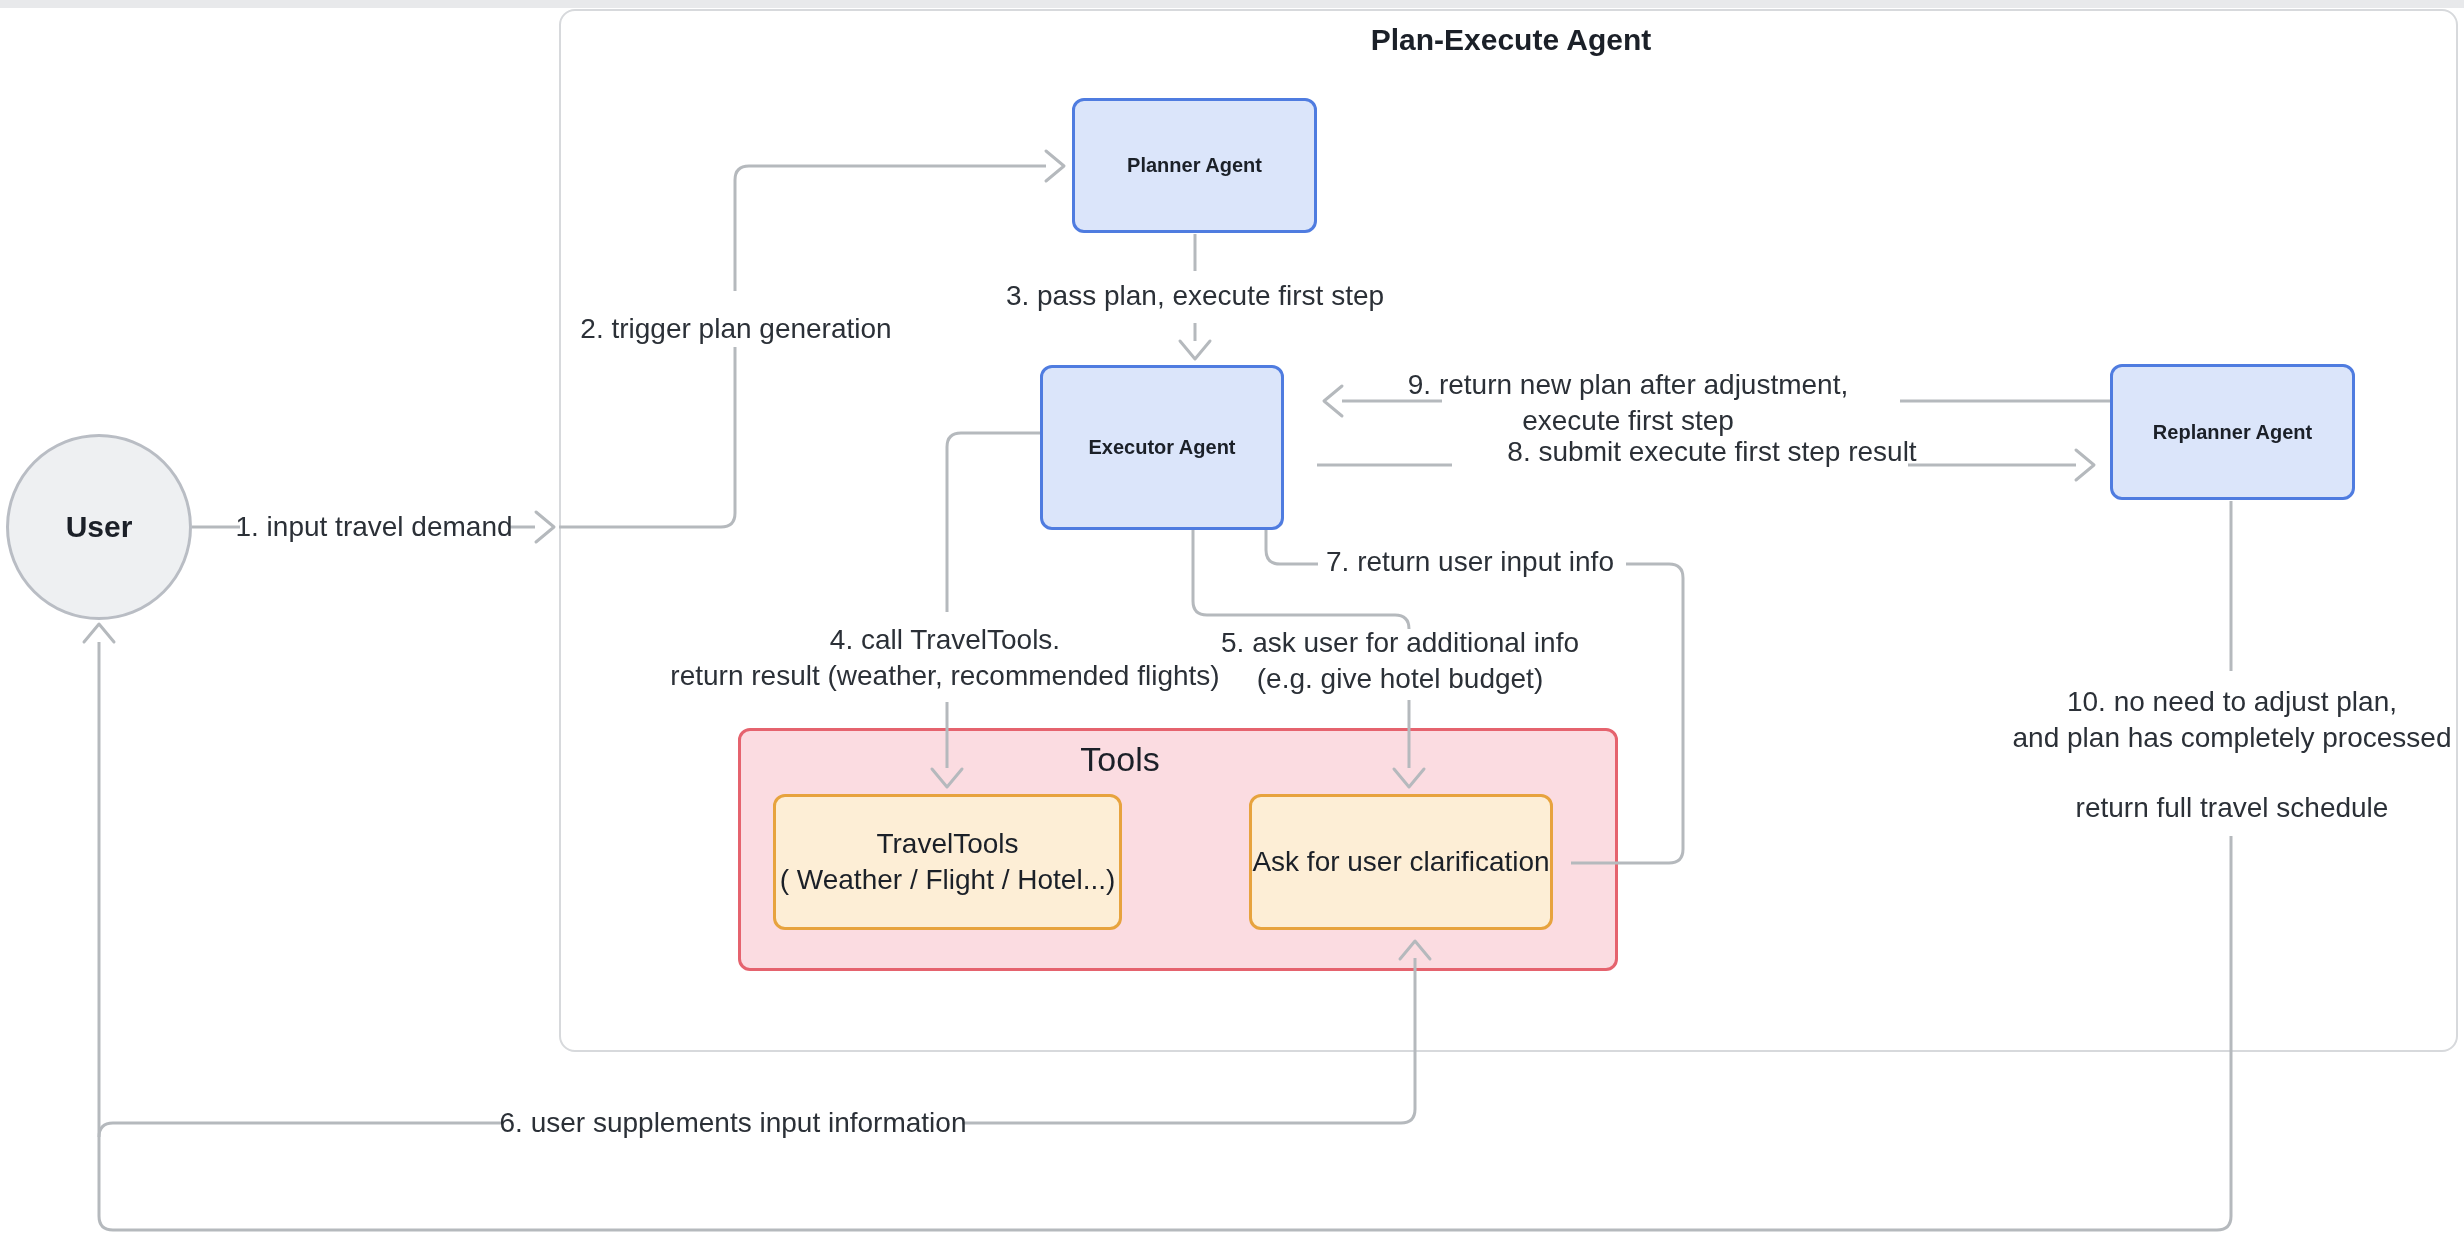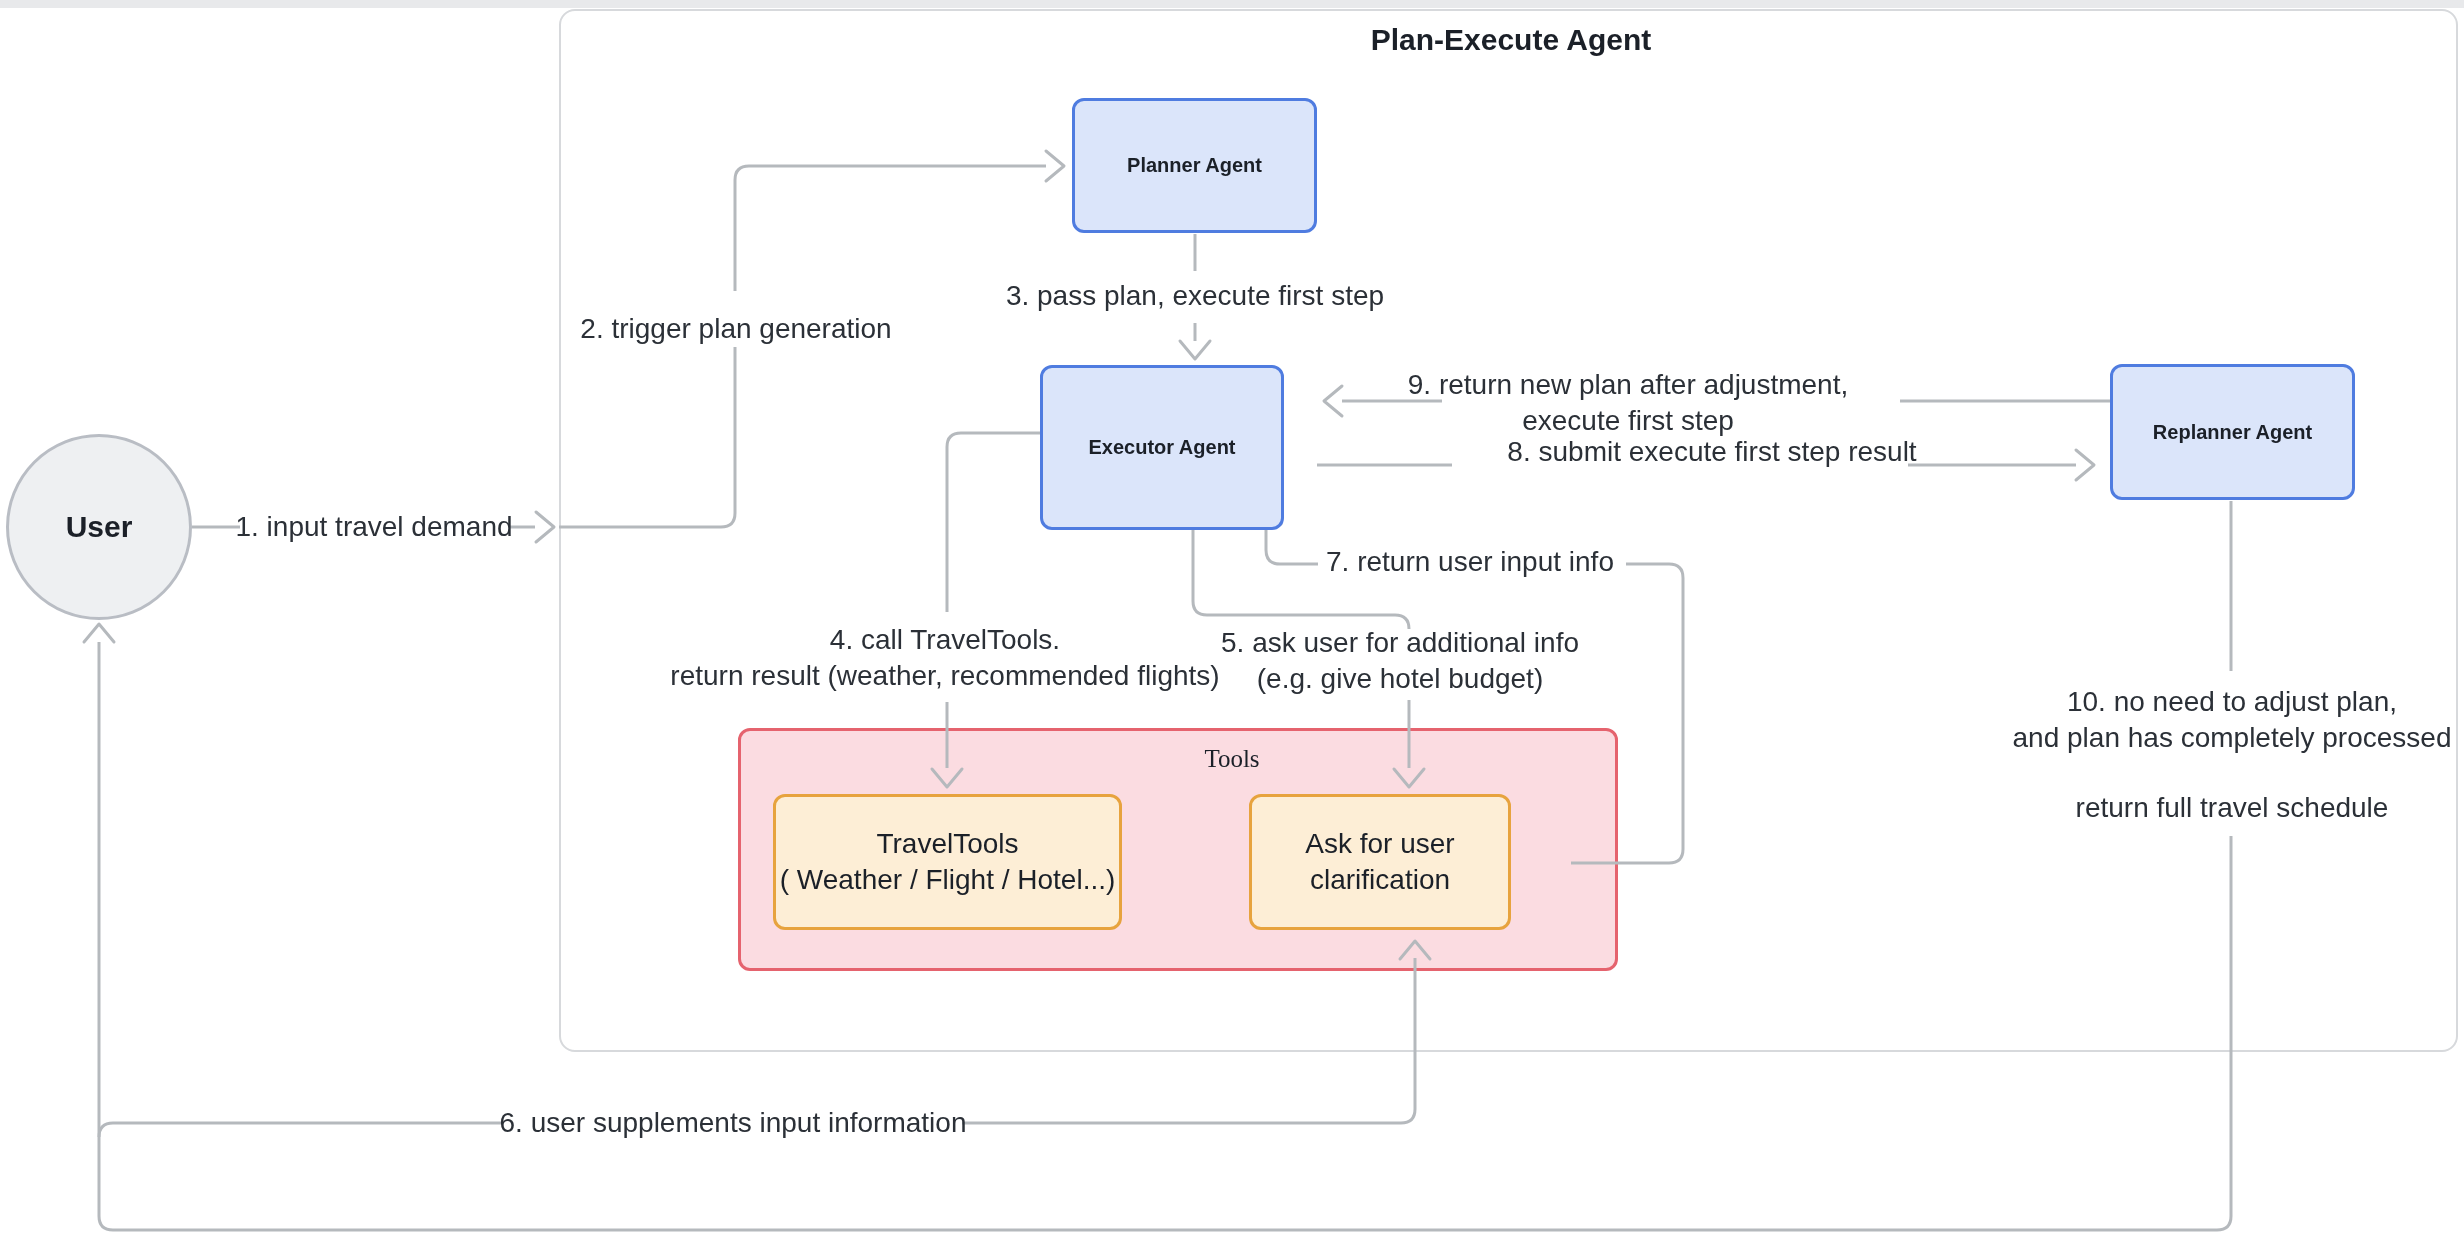--- a/index.html
+++ b/index.html
@@ -15,22 +15,22 @@
          font-family:"Liberation Sans","DejaVu Sans",sans-serif;}
   .topstrip{position:absolute;left:0;top:0;width:2464px;height:8px;background:#e8e9eb;}
 
   .plan-container{position:absolute;left:559px;top:9px;width:1899px;height:1043px;
     background:#ffffff;border:2px solid var(--frame);border-radius:16px;box-sizing:border-box;}
   .plan-title{position:absolute;left:950px;top:12px;width:0;display:flex;justify-content:center;
     white-space:nowrap;font-size:30px;font-weight:bold;color:var(--text);}
 
   .tools-container{position:absolute;left:738px;top:728px;width:880px;height:243px;
     background:var(--pink-fill);border:3px solid var(--pink-border);border-radius:12px;box-sizing:border-box;}
-  .tools-title{position:absolute;left:1232px;top:759px;transform:translate(-50%,-50%);
-    font-size:25px;color:var(--text);white-space:nowrap;font-family:Liberation Serif, serif;}
+  .tools-title{position:absolute;left:1120px;top:759px;transform:translate(-50%,-50%);
+    font-size:34px;color:var(--text);white-space:nowrap;}
 
   svg.edges{position:absolute;left:0;top:0;}
   .edge{fill:none;stroke:var(--line);stroke-width:3px;}
   .head{fill:none;stroke:var(--line);stroke-width:3px;stroke-linejoin:round;stroke-linecap:round;}
 
   .node{position:absolute;display:flex;align-items:center;justify-content:center;
     box-sizing:border-box;text-align:center;color:var(--text);}
   .agent{background:var(--blue-fill);border:3px solid var(--blue-border);border-radius:12px;
     font-size:20px;font-weight:bold;}
   .tool{background:var(--orange-fill);border:3px solid var(--orange-border);border-radius:12px;
@@ -113,21 +113,21 @@
     <span>Replanner Agent</span>
   </div>
 
   <div class="node tool" style="left:773px;top:794px;width:349px;height:136px;">
     <div>
       <div>TravelTools</div>
       <div>( Weather / Flight / Hotel...)</div>
     </div>
   </div>
 
-  <div class="node tool" style="left:1249px;top:794px;width:262px;height:136px;">
+  <div class="node tool" style="left:1249px;top:794px;width:304px;height:136px;">
     <span>Ask for user clarification</span>
   </div>
 
   <div class="elabel" style="left:374px;top:527px;">1. input travel demand</div>
   <div class="elabel" style="left:736px;top:317px;margin-top:12px;">2. trigger plan generation</div>
   <div class="elabel" style="left:1195px;top:296px;">3. pass plan, execute first step</div>
   <div class="elabel" style="left:945px;top:658px;">
     <div>4. call TravelTools.</div>
     <div>return result (weather, recommended flights)</div>
   </div>

